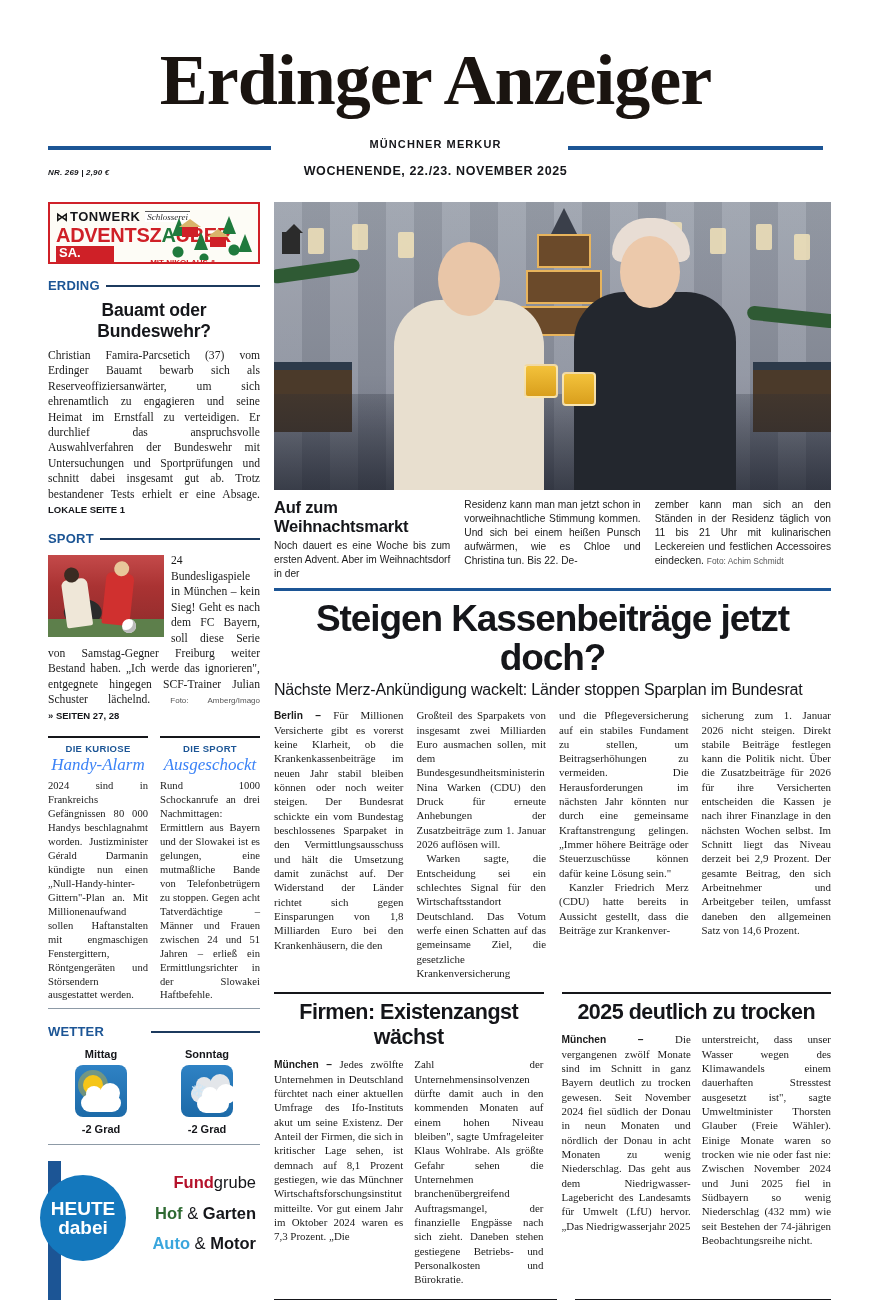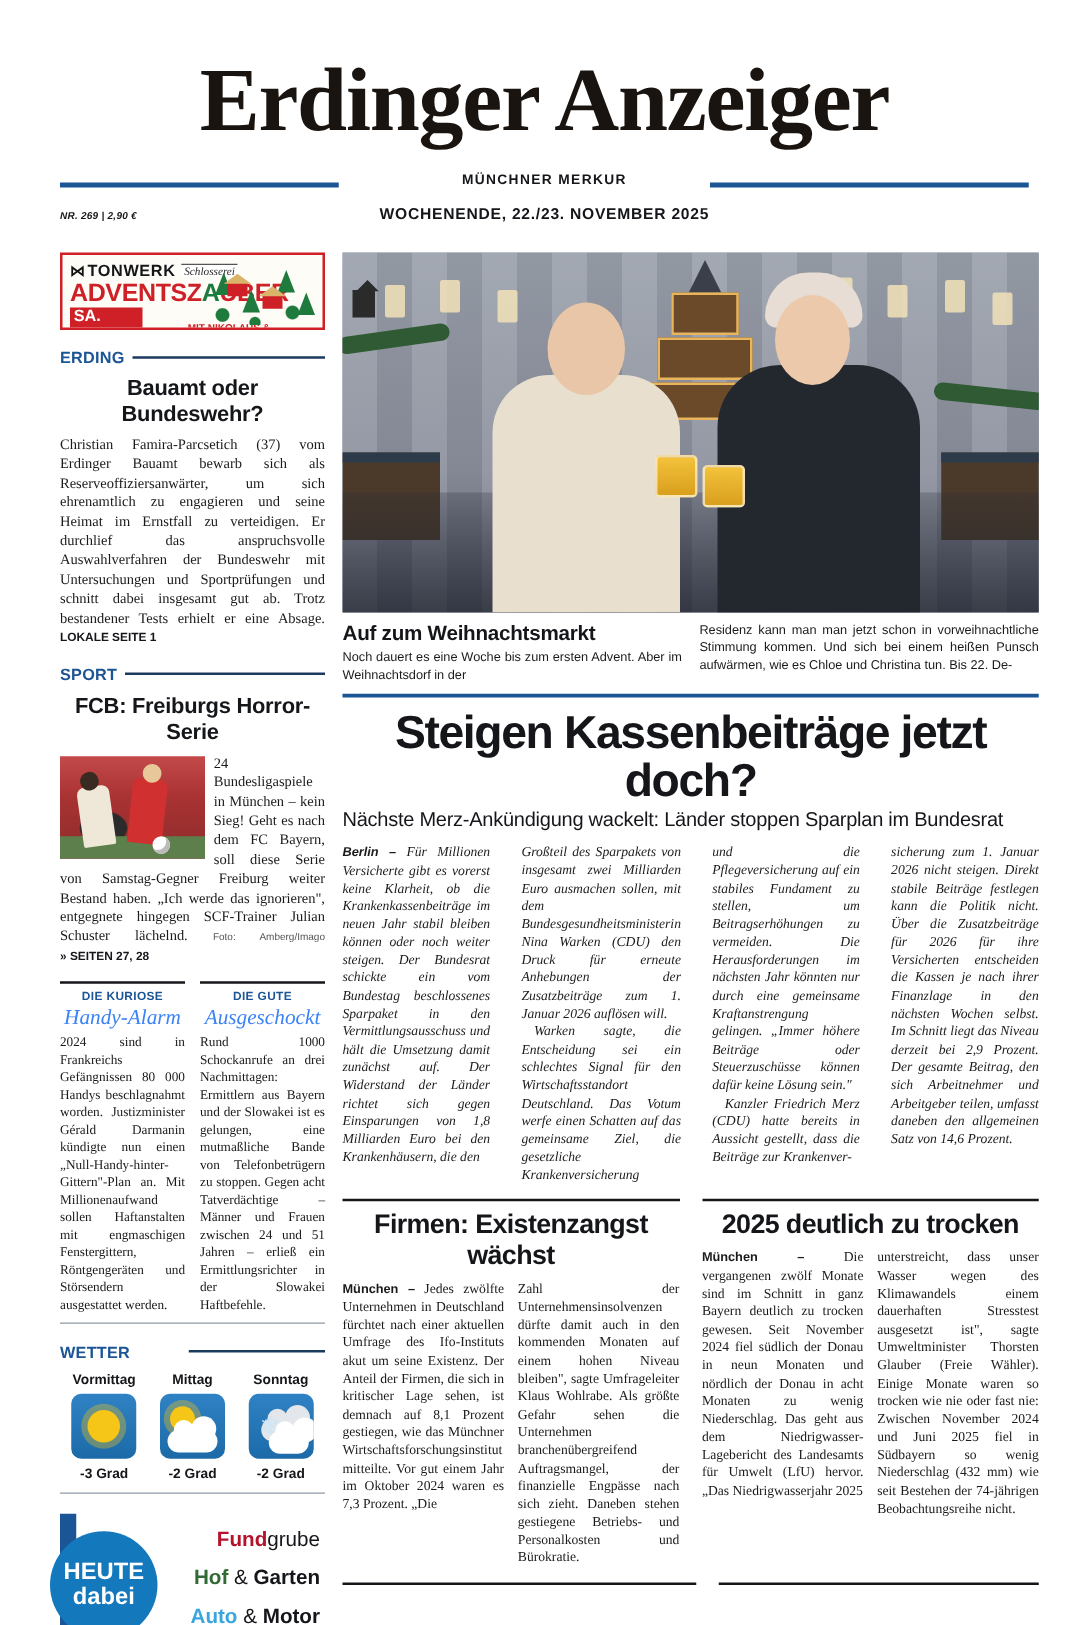--- a/index.html
+++ b/index.html
@@ -283,21 +283,21 @@
 
   .lead-head {
     font-family:"Liberation Sans",sans-serif; font-weight:700;
     font-size:37px; line-height:1.04; letter-spacing:-1.1px;
     color:#15161a; text-align:center; margin-top:9px;
   }
   .lead-sub {
     font-family:"Liberation Sans",sans-serif; font-weight:400;
     font-size:16px; color:#15161a; margin-top:4px; letter-spacing:-.2px;
   }
-  .cols4 { display:flex; gap:25px; margin-top:9px;font-style:italic; }
+  .cols4 { display:flex; gap:13px; margin-top:9px; }
   .cols4 > div { flex:1; }
   .art-body {
     font-size:10.9px; line-height:1.315; text-align:justify; hyphens:auto; color:#1a1a1a;
   }
   .art-body b { font-family:"Liberation Sans",sans-serif; font-size:10.2px; }
   .art-body p { text-indent: 10px; }
   .art-body p.first { text-indent: 0; }
 
   .mid-row { display:flex; gap:18px; margin-top:12px; }
   .mid-col { flex:1; }
@@ -364,61 +364,53 @@
         <span class="label">ERDING</span>
         <span class="line"></span>
       </div>
       <div class="teaser-title">Bauamt oder Bundeswehr?</div>
       <div class="teaser-body"><span>Christian Famira-Parcsetich (37) vom Erdinger Bauamt bewarb sich als Reserveoffiziersanwärter, um sich ehrenamtlich zu engagieren und seine Heimat im Ernstfall zu verteidigen. Er durchlief das anspruchsvolle Auswahlverfahren der Bundeswehr mit Untersuchungen und Sportprüfungen und schnitt dabei insgesamt gut ab. Trotz bestandener Tests erhielt er eine Absage.</span> <span class="ref">LOKALE SEITE 1</span></div>
 
       <div class="sec-head">
         <span class="label">SPORT</span>
         <span class="line"></span>
       </div>
-      <div class="teaser-title">FCB: Freiburgs Horror-Serie</div>
       <div class="sport-wrap">
         <div class="sport-photo">
           <div class="sp-grass"></div>
             <div class="sp-p1"></div>
             <div class="sp-p2"></div>
             <div class="sp-ball"></div>
         </div>
         <div class="teaser-body" style="margin-top:0"><span>24 Bundesligaspiele in München – kein Sieg! Geht es nach dem FC Bayern, soll diese Serie von Samstag-Gegner Freiburg weiter Bestand haben. „Ich werde das ignorieren", entgegnete hingegen SCF-Trainer Julian Schuster lächelnd.</span> <span class="credit">Foto: Amberg/Imago</span> <span class="ref">» SEITEN 27, 28</span></div>
       </div>
 
       <div class="two-box">
         <div>
           <div class="box-rule-top">
             <div class="box-kicker">DIE KURIOSE</div>
             <div class="box-title">Handy-Alarm</div>
             <div class="box-body">2024 sind in Frankreichs Gefängnissen 80 000 Handys beschlagnahmt worden. Justizminister Gérald Darmanin kündigte nun einen „Null-Handy-hinter-Gittern"-Plan an. Mit Millionenaufwand sollen Haftanstalten mit engmaschigen Fenstergittern, Röntgengeräten und Störsendern ausgestattet werden.</div>
           </div>
         </div>
         <div>
           <div class="box-rule-top">
-            <div class="box-kicker">DIE GUTE</div>
+            <div class="box-kicker">DIE SPORT</div>
             <div class="box-title">Ausgeschockt</div>
             <div class="box-body">Rund 1000 Schockanrufe an drei Nachmittagen: Ermittlern aus Bayern und der Slowakei ist es gelungen, eine mutmaßliche Bande von Telefonbetrügern zu stoppen. Gegen acht Tatverdächtige – Männer und Frauen zwischen 24 und 51 Jahren – erließ ein Ermittlungsrichter in der Slowakei Haftbefehle.</div>
           </div>
         </div>
       </div>
       <div class="box-rule-bottom"></div>
 
       <div class="sec-head wx-head">
         <span class="label">WETTER</span>
         <span class="line"></span>
       </div>
       <div class="wx-row">
-        <div class="wx-cell">
-          <div class="wx-day">Vormittag</div>
-          <div class="wx-icon">
-              <span class="sun"></span>
-            </div>
-          <div class="wx-temp">-3 Grad</div>
-        </div>
         <div class="wx-cell">
           <div class="wx-day">Mittag</div>
           <div class="wx-icon">
               <span class="sun small"></span>
               <span class="cloud"></span>
             </div>
           <div class="wx-temp">-2 Grad</div>
         </div>
         <div class="wx-cell">
           <div class="wx-day">Sonntag</div>
@@ -485,20 +477,23 @@
       </div>
 
       <div class="cap-row">
         <div class="cap-col">
           <div class="cap-title">Auf zum Weihnachtsmarkt</div>
           <div class="cap-text">Noch dauert es eine Woche bis zum ersten Advent. Aber im Weihnachtsdorf in der</div>
         </div>
         <div class="cap-col">
           <div class="cap-text" style="margin-top:0">Residenz kann man man jetzt schon in vorweihnachtliche Stimmung kommen. Und sich bei einem heißen Punsch aufwärmen, wie es Chloe und Christina tun. Bis 22. De-</div>
         </div>
+        <div class="cap-col">
+          <div class="cap-text" style="margin-top:0"><span>zember kann man sich an den Ständen in der Residenz täglich von 11 bis 21 Uhr mit kulinarischen Leckereien und festlichen Accessoires eindecken.</span> <span class="cap-credit">Foto: Achim Schmidt</span></div>
+        </div>
       </div>
       <div class="blue-rule"></div>
 
       <div class="lead-head">Steigen Kassenbeiträge jetzt doch?</div>
       <div class="lead-sub">Nächste Merz-Ankündigung wackelt: Länder stoppen Sparplan im Bundesrat</div>
       <div class="cols4">
         <div class="art-body">
           <p class="first"><b>Berlin –</b><span> Für Millionen Versicherte gibt es vorerst keine Klarheit, ob die Krankenkassenbeiträge im neuen Jahr stabil bleiben können oder noch weiter steigen. Der Bundesrat schickte ein vom Bundestag beschlossenes Sparpaket in den Vermittlungsausschuss und hält die Umsetzung damit zunächst auf. Der Widerstand der Länder richtet sich gegen Einsparungen von 1,8 Milliarden Euro bei den Krankenhäusern, die den</span></p>
         </div>
         <div class="art-body">

